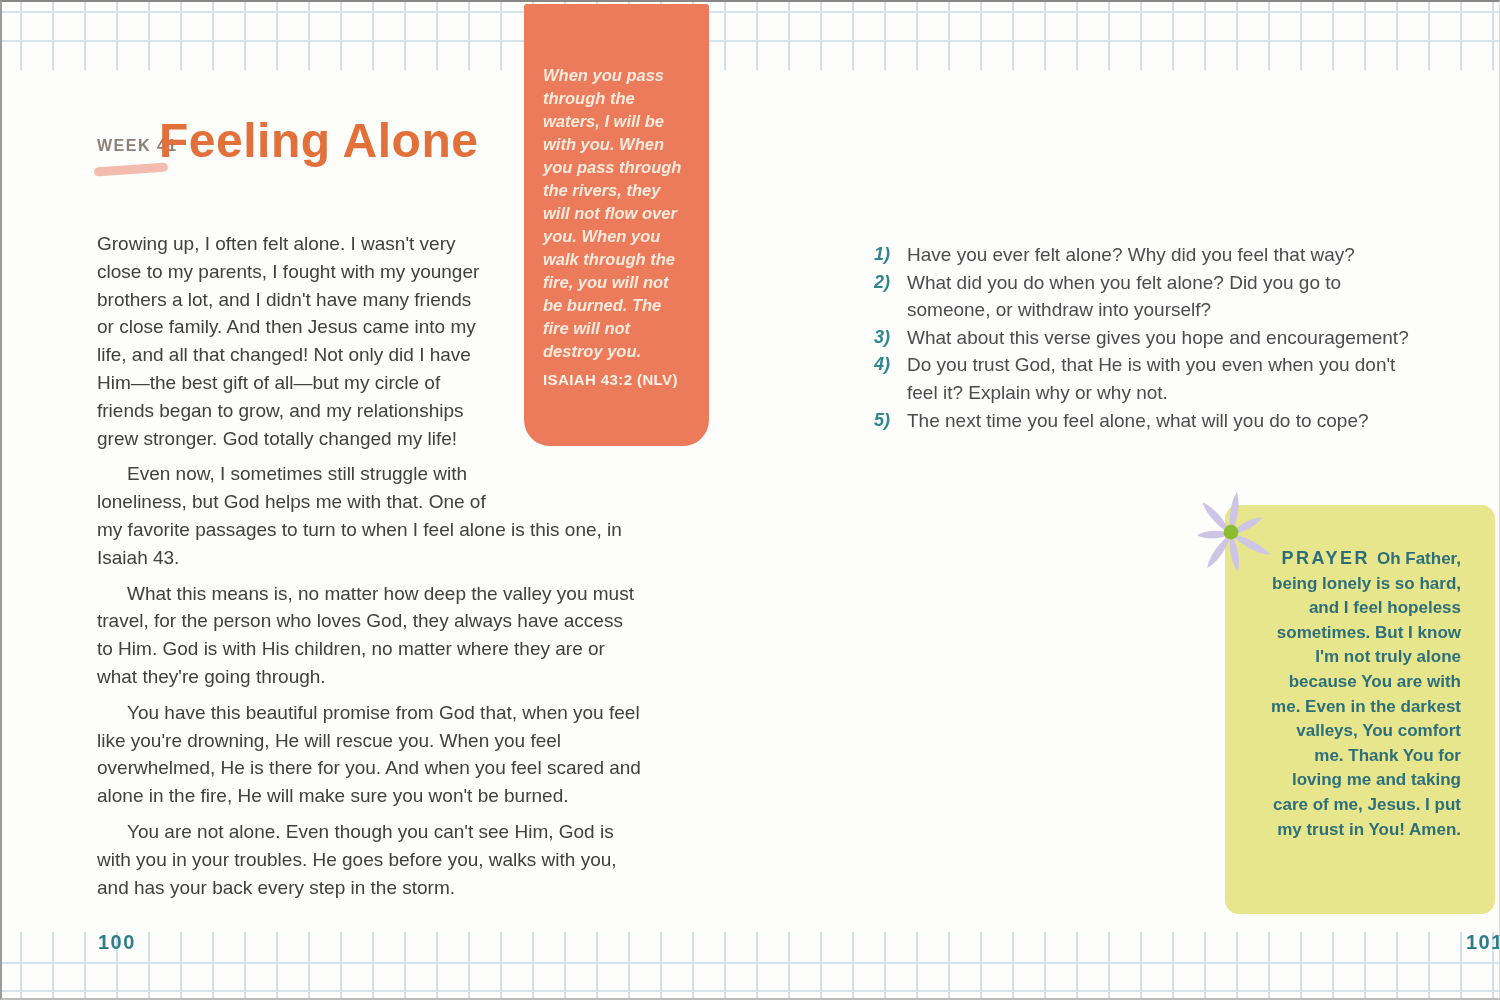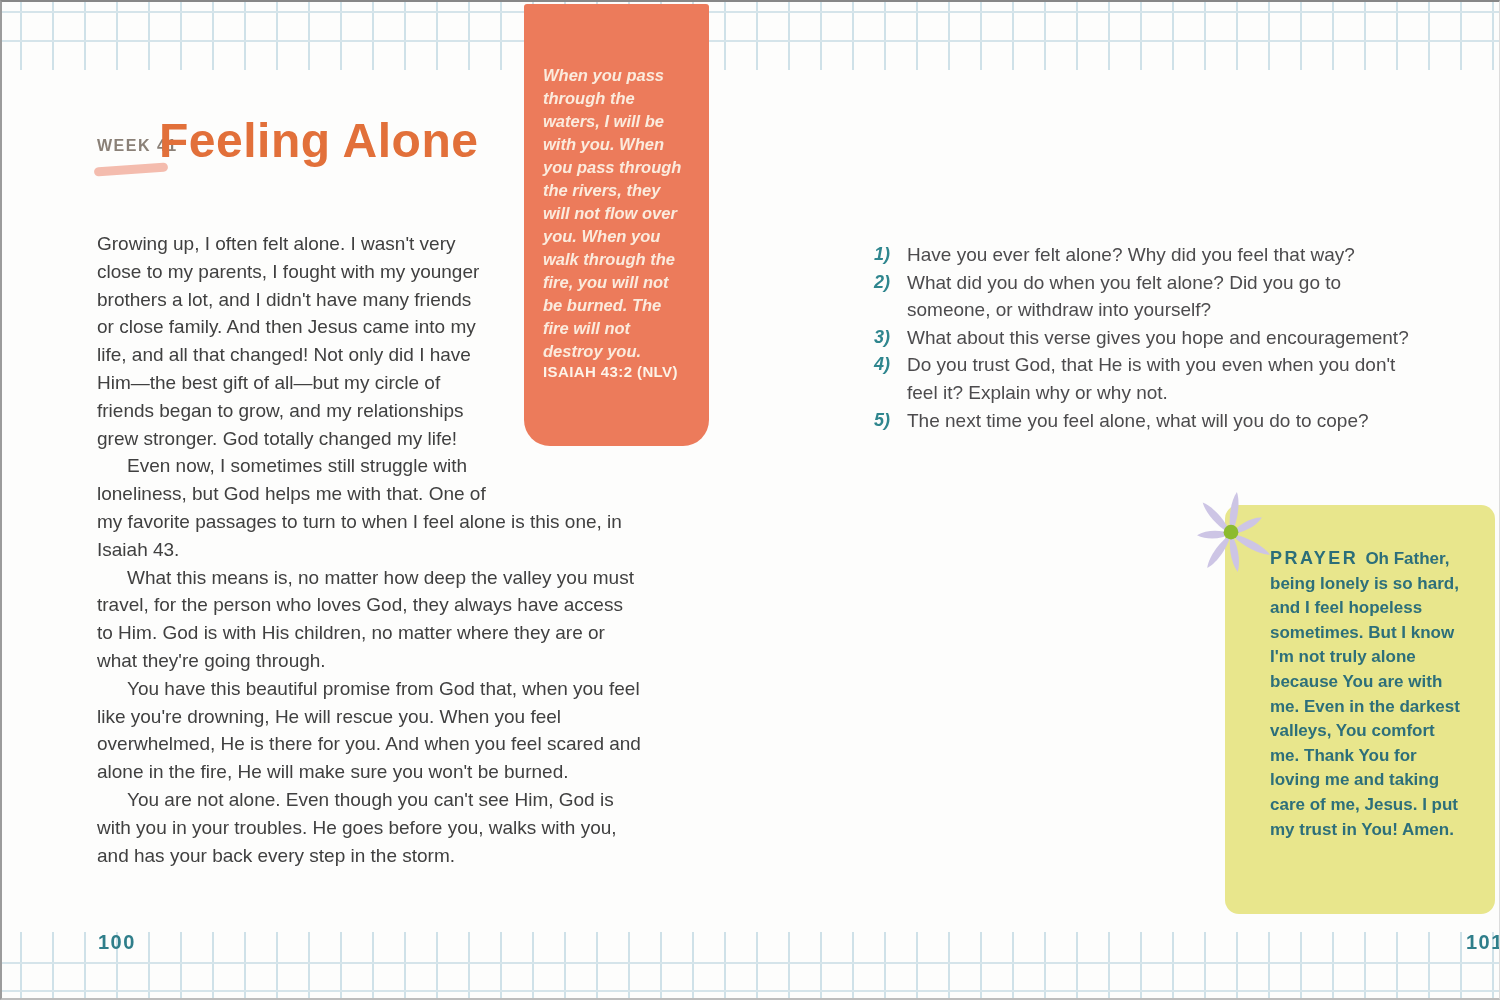--- a/index.html
+++ b/index.html
@@ -38,34 +38,34 @@
     font-size:48px; font-weight:bold; color:#e2703a; letter-spacing:0.5px;
   }
 
   
   .body-col {
     position:absolute; left:95px; top:228px; width:545px; z-index:2;
     font-size:19px; line-height:27.8px; color:#404040;
   }
   .tab-spacer { float:right; width:152px; height:276px; }
   .body-col p { margin:0; }
-  .body-col p + p { text-indent:30px; }
+  .body-col p + p { text-indent:30px;margin-top:8px; }
 
   
   .verse-tab {
     position:absolute; left:522px; top:2px; width:185px; height:442px;
     background:#ec7b5b; border-radius:3px 3px 26px 26px; box-sizing:border-box;
     padding:60px 24px 0 19px; z-index:5;
   }
   .verse {
     margin:0; color:#fbebdd; font-style:italic; font-weight:bold;
     font-size:16.5px; line-height:23px;
   }
   .verse-ref {
-    margin:0 0 0 0; color:#fdf3e8; font-weight:bold;
+    margin:8px 0 0 0; color:#fdf3e8; font-weight:bold;
     font-size:15px; letter-spacing:0.4px;
   }
 
   
   .intro {
     position:absolute; left:843px; top:126px; width:582px; margin:0; z-index:2;
     font-size:19px; line-height:27.8px; color:#4c4b4d; text-indent:34px;
   }
   .questions {
     position:absolute; left:872px; top:239px; width:552px; margin:0; padding:0;
@@ -75,21 +75,21 @@
   .qnum {
     flex:0 0 33px; width:33px; color:#2f868e; font-style:italic;
     font-weight:bold; font-size:18px;
   }
   .qtext { flex:1; }
 
   
   .prayer-box {
     position:absolute; left:1223px; top:503px; width:270px; height:409px;
     background:#e8e68c; border-radius:14px; box-sizing:border-box;
-    padding:41px 34px 0 45px; z-index:2;
+    padding:41px 34px 0 45px; z-index:2;text-align:right;
   }
   .prayer-text {
     margin:0; font-size:17px; line-height:24.6px; color:#2d6f7a; font-weight:bold;
   }
   .prayer-label {
     color:#2b6e79; font-weight:bold; letter-spacing:2.5px; font-size:18px;
     margin-right:7px;
   }
 
   .flower { position:absolute; left:1183px; top:486px; width:92px; height:92px; z-index:3; }

